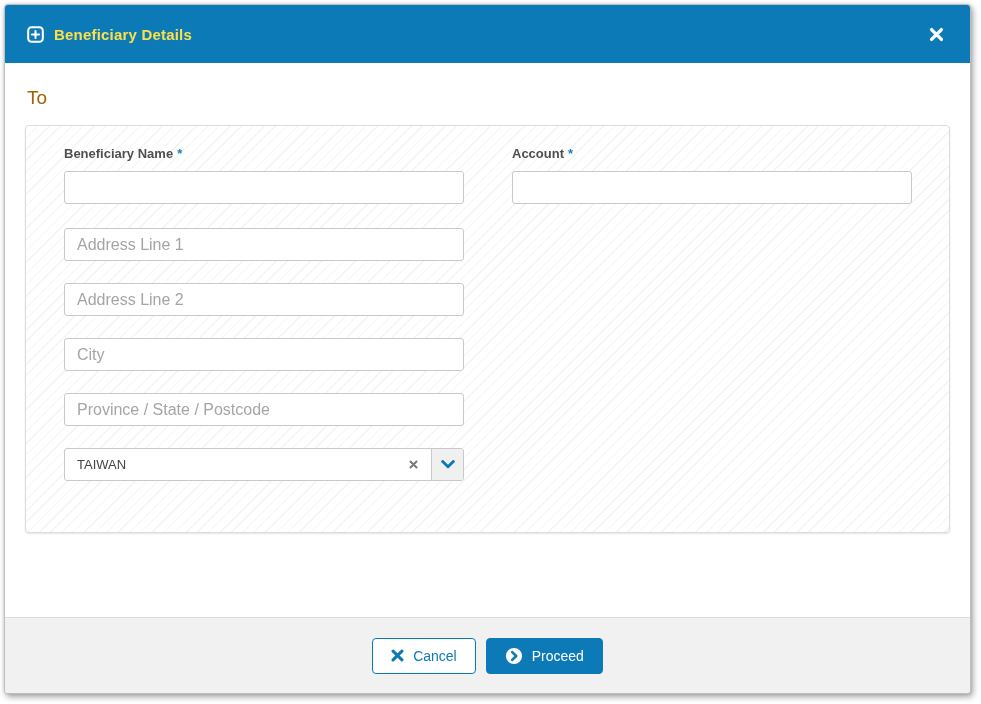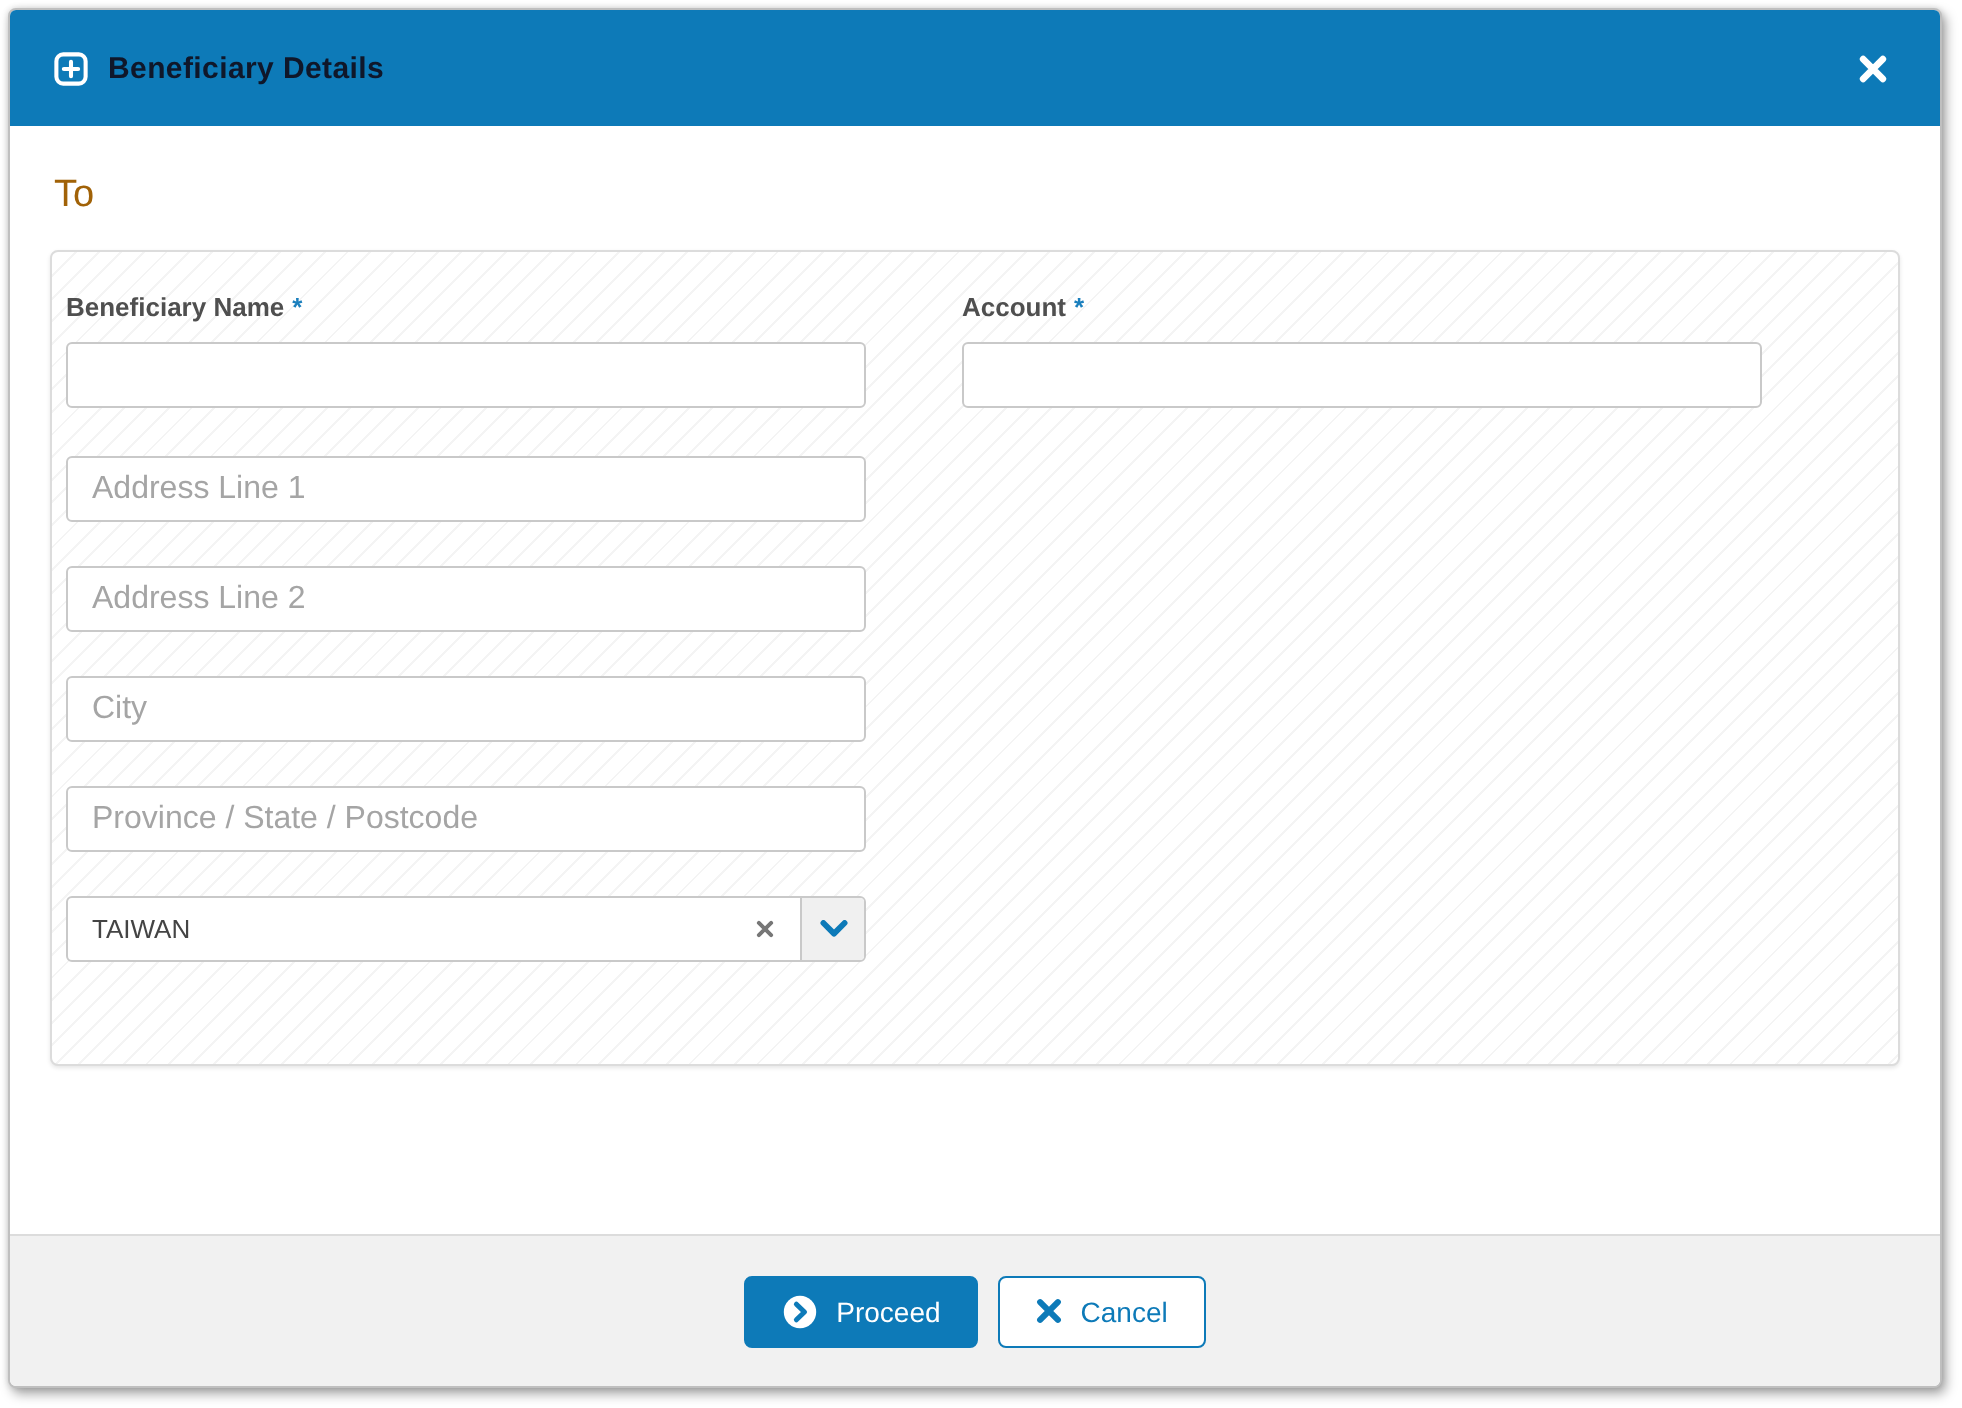--- a/index.html
+++ b/index.html
@@ -20,21 +20,21 @@
     box-shadow: 2px 3px 6px rgba(0,0,0,0.35), 0 0 3px rgba(0,0,0,0.15);
     display: flex; flex-direction: column;
     overflow: hidden;
   }
   
   .modal-header {
     flex: 0 0 58px;
     background: #0d7ab8;
     display: flex; align-items: center;
     padding: 0 22px;
-    color: #0f172a;
+    color: #fde047;
   }
   .header-left { display: flex; align-items: center; gap: 10px; }
   .header-title { font-size: 15px; font-weight: bold; letter-spacing: .2px; }
   .close-btn {
     margin-left: auto;
     background: none; border: 0; padding: 4px;
     cursor: pointer; display: flex; align-items: center;
   }
   
   .modal-body { flex: 1 1 auto; padding: 18px 20px 0; }
@@ -43,21 +43,21 @@
     margin: 6px 0 16px 2px;
   }
   .panel {
     border: 1px solid #dcdcdc;
     border-radius: 4px;
     background-color: #fff;
     background-image: repeating-linear-gradient(135deg,
       rgba(0,0,0,0.045) 0px, rgba(0,0,0,0.045) 1px,
       transparent 1px, transparent 8px);
     box-shadow: 0 1px 2px rgba(0,0,0,0.10);
-    padding: 20px 7px;
+    padding: 20px 38px;
     display: flex; column-gap: 48px;
     min-height: 408px;
   }
   .col { width: 400px; flex: 0 0 400px; }
   .group { margin-bottom: 24px; }
   .group:last-child { margin-bottom: 0; }
   .field-label {
     display: block;
     font-size: 13px; font-weight: bold; color: #4f4f4f;
     margin-bottom: 10px;
@@ -184,32 +184,32 @@
           <label class="field-label"><span>Account</span><span class="req">*</span></label>
           <input class="text-input" type="text" value="" style="">
         </div>
 
       </div>
 
     </div>
   </div>
 
   <div class="modal-footer">
+    <button class="btn btn-cancel">
+      <span class="icon">
+        <svg width="13" height="13" viewBox="0 0 12 12">
+          <path d="M1.9 1.9l8.2 8.2M10.1 1.9L1.9 10.1" stroke="#0d7ab8" stroke-width="2.8" stroke-linecap="round"></path>
+        </svg>
+      </span>
+      <span>Cancel</span>
+    </button>
     <button class="btn btn-proceed">
       <span class="icon">
         <svg width="18" height="18" viewBox="0 0 20 20">
           <circle cx="10" cy="10" r="9" fill="#fff"></circle>
           <path d="M8 5.7L12.5 10 8 14.3" stroke="#0d7ab8" stroke-width="2.8" fill="none" stroke-linecap="round" stroke-linejoin="round"></path>
         </svg>
       </span>
       <span>Proceed</span>
     </button>
-    <button class="btn btn-cancel">
-      <span class="icon">
-        <svg width="13" height="13" viewBox="0 0 12 12">
-          <path d="M1.9 1.9l8.2 8.2M10.1 1.9L1.9 10.1" stroke="#0d7ab8" stroke-width="2.8" stroke-linecap="round"></path>
-        </svg>
-      </span>
-      <span>Cancel</span>
-    </button>
   </div>
 
 </div>
 
 </body></html>

